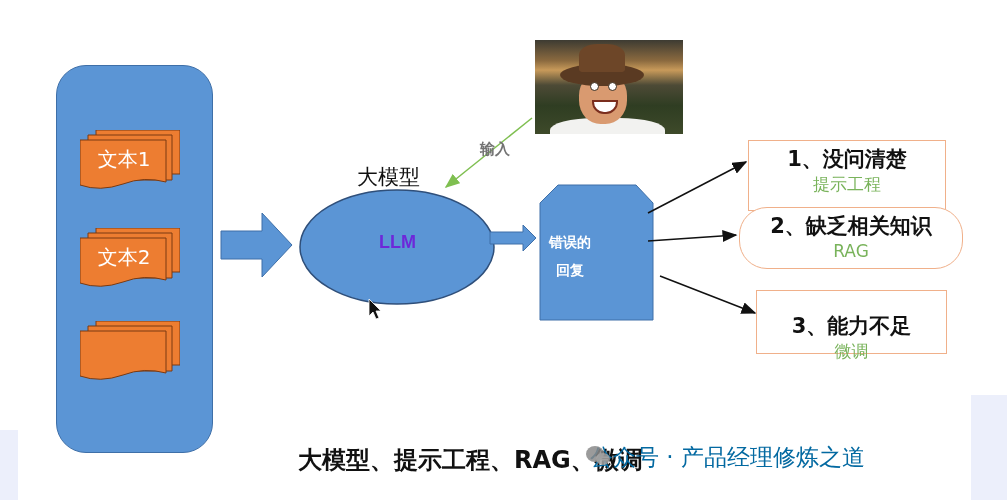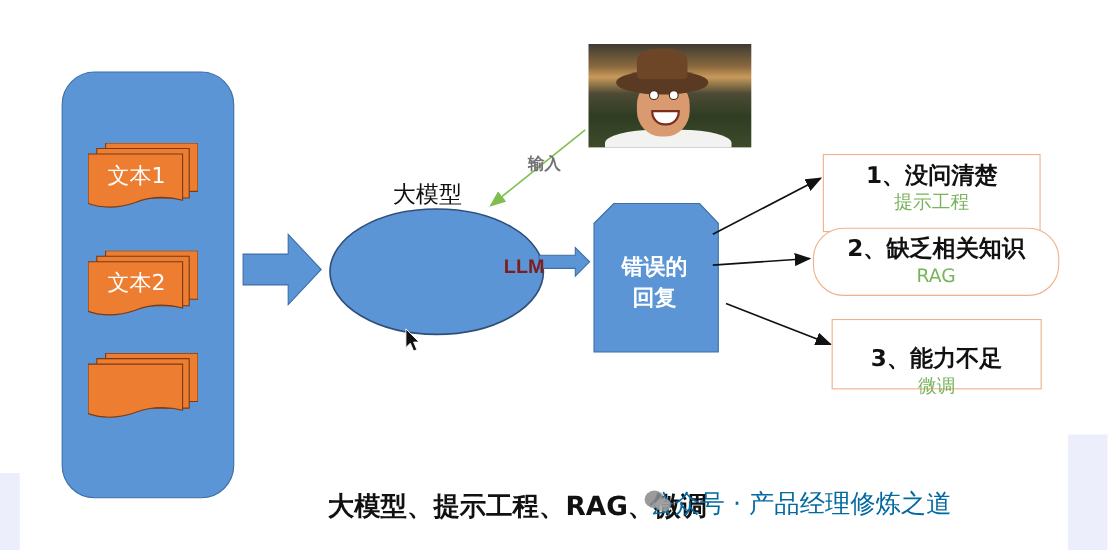--- a/index.html
+++ b/index.html
@@ -18,38 +18,38 @@
   .doc { position:absolute; left:80px; width:100px; height:60px; }
   .doc svg { position:absolute; left:0; top:0; }
   .doc-label {
     position:absolute; left:0; top:16px; width:88px; text-align:center;
     color:#fff; font-weight:normal; font-size:20px; font-family:"DejaVu Sans",sans-serif;
   }
 
   .diagram-svg { position:absolute; left:0; top:0; }
 
   .llm-title { position:absolute; left:357px; top:163px; font-size:21px; color:#111; font-family:"DejaVu Sans",sans-serif; }
-  .llm-label { position:absolute; left:300px; top:232px; width:195px; text-align:right; color:#7f1d1d; font-weight:bold; font-size:18px; }
+  .llm-label { position:absolute; left:300px; top:232px; width:195px; text-align:center; color:#6d28d9; font-weight:bold; font-size:18px; }
 
   .input-label { position:absolute; left:480px; top:140px; font-size:15px; font-weight:bold; color:#737373; font-family:"DejaVu Sans",sans-serif; }
 
   .photo {
     position:absolute; left:535px; top:40px; width:148px; height:94px; overflow:hidden;
     background:linear-gradient(180deg,#3d3b32 0%,#8b6a3f 22%,#c89a5a 32%,#4d4a36 48%,#2f3d22 70%,#3e4a2a 100%);
   }
   .photo .hat-brim { position:absolute; left:25px; top:24px; width:84px; height:22px; border-radius:50%; background:#5a3a22; }
   .photo .hat-top { position:absolute; left:44px; top:4px; width:46px; height:28px; border-radius:40% 40% 10% 10%; background:#6d4628; }
   .photo .face { position:absolute; left:44px; top:32px; width:48px; height:52px; border-radius:45%; background:#d99a70; }
   .photo .mouth { position:absolute; left:57px; top:60px; width:22px; height:10px; border-radius:0 0 12px 12px; background:#fff; border:2px solid #7a2e1e; }
   .photo .eye { position:absolute; top:42px; width:7px; height:7px; border-radius:50%; background:#fff; border:1px solid #3a2a1a; }
   .photo .shirt { position:absolute; left:15px; top:78px; width:115px; height:30px; border-radius:40% 40% 0 0; background:#f2f2f0; }
 
   .wrong-label {
-    position:absolute; left:540px; top:228px; width:110px; text-align:center;
-    color:#fff; font-weight:bold; font-size:20px; line-height:28px; font-family:"DejaVu Sans",sans-serif;
+    position:absolute; left:515px; top:228px; width:110px; text-align:center;
+    color:#fff; font-weight:bold; font-size:14px; line-height:28px; font-family:"DejaVu Sans",sans-serif;
   }
 
   .reason-box {
     position:absolute; background:#fff; border:1.5px solid #f0b08a; box-sizing:border-box; text-align:center;
   }
   .reason-title { font-size:21px; font-weight:bold; color:#111; font-family:"DejaVu Sans",sans-serif; line-height:26px; }
   .reason-sol { font-size:17px; font-weight:normal; color:#79b35b; font-family:"DejaVu Sans",sans-serif; line-height:24px; }
 
   .bottom-caption { position:absolute; left:298px; top:444px; font-size:24px; color:#111; font-weight:bold; font-family:"DejaVu Sans",sans-serif; }
   .watermark { position:absolute; left:590px; top:442px; font-size:23px; color:#0369a1; font-family:"DejaVu Sans",sans-serif; }

